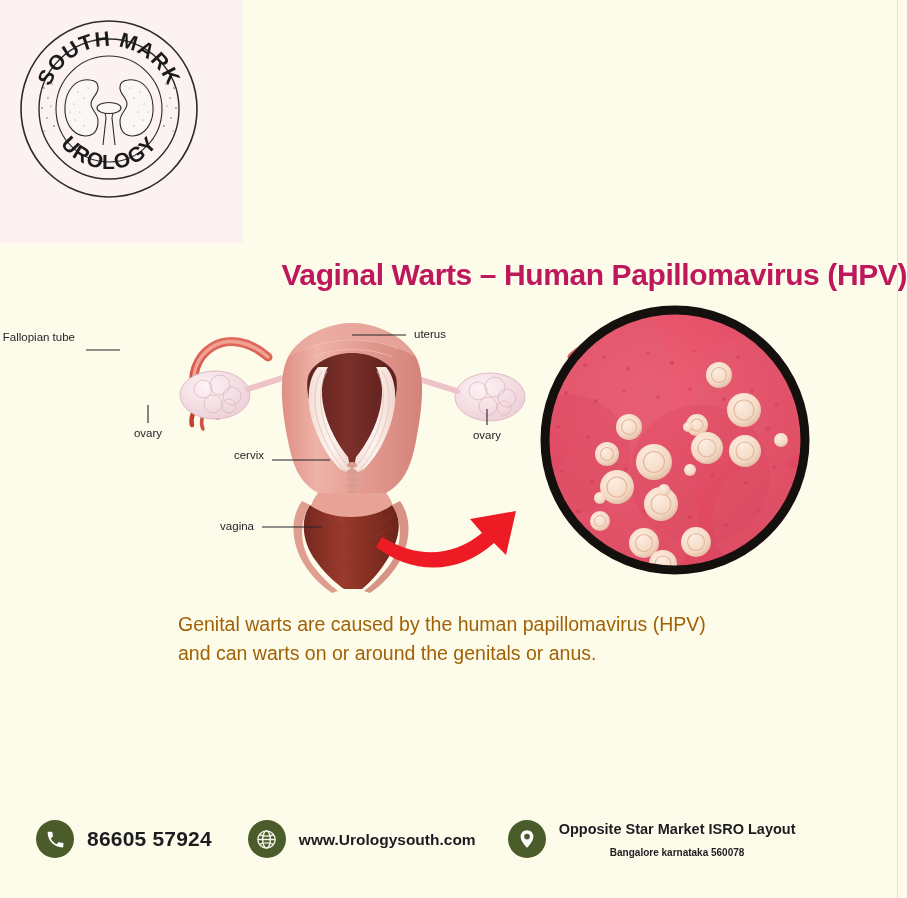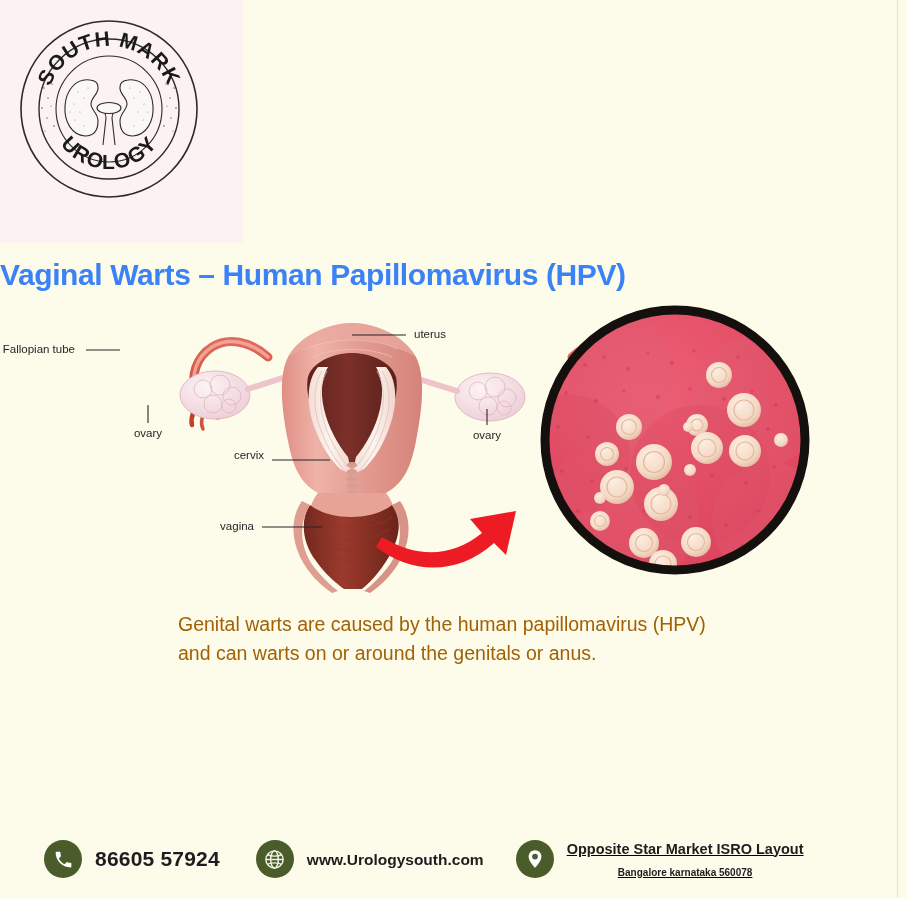--- a/index.html
+++ b/index.html
@@ -19,22 +19,22 @@
 
   
   #logo-wrap{
     position:absolute; left:18px; top:18px; width:182px; height:182px;
   }
   #logo-wrap svg{ display:block; width:182px; height:182px; }
 
   
   #title{
     position:absolute; left:0; top:258px; width:907px;
-    text-align:left;
-    font-size:30px; font-weight:bold; color:#3b82f6;
+    text-align:right;
+    font-size:30px; font-weight:bold; color:#be185d;
     letter-spacing:-0.4px;
     white-space:nowrap;
   }
 
   
   #illustration{
     position:absolute; left:0; top:305px; width:907px; height:290px;
   }
   #illustration svg{ display:block; }
 
@@ -46,43 +46,43 @@
 
   
   #body-copy{
     position:absolute; left:178px; top:610px; width:620px;
     font-size:19.5px; line-height:1.48; color:#a16207;
   }
   #body-copy .ln{ display:block; }
 
   
   #footer{
-    position:absolute; left:16px; bottom:0; width:863px; height:78px;
-    display:flex; align-items:center;
+    position:absolute; left:8px; bottom:0; width:863px; height:78px;
+    display:flex; align-items:flex-start;
   }
   .fgroup{ display:flex; align-items:center; }
   .fgroup .ficon{
     width:38px; height:38px; border-radius:50%;
     background:#4a5c2a; flex:0 0 38px;
     display:flex; align-items:center; justify-content:center;
   }
   .fgroup .ficon svg{ display:block; }
   .ftext{ margin-left:13px; color:#1d1d21; }
   .ftext .l1{ display:block; font-weight:bold; white-space:nowrap; }
   .ftext .l2{ display:block; font-weight:bold; white-space:nowrap; }
 
   #grp-phone{ margin-left:28px; }
   #grp-phone .l1{ font-size:21px; letter-spacing:0.2px; }
 
   #grp-web{ margin-left:36px; }
   #grp-web .ftext{ text-align:center; }
   #grp-web .l1{ font-size:20px; letter-spacing:-0.2px; }
   #grp-web .l2{ font-size:15.5px; margin-top:1px; }
 
-  #grp-addr{ margin-left:32px;text-decoration:underline; }
+  #grp-addr{ margin-left:32px; }
   #grp-addr .ftext{ text-align:center; }
   #grp-addr .l1{ font-size:14.5px; }
   #grp-addr .l2{ font-size:10px; margin-top:10px; }
 
   #right-edge{
     position:absolute; right:9px; top:0; width:1px; height:898px;
     background:#e6e3d2;
   }
 </style>
 </head>
@@ -476,21 +476,21 @@
     <g stroke="#25252a" stroke-width="1.1" fill="none">
       <line x1="86" y1="45" x2="120" y2="45"></line>
       <line x1="148" y1="100" x2="148" y2="118"></line>
       <line x1="352" y1="30" x2="406" y2="30"></line>
       <line x1="487" y1="104" x2="487" y2="120"></line>
       <line x1="272" y1="155" x2="330" y2="155"></line>
       <line x1="262" y1="222" x2="322" y2="222"></line>
     </g>
   </svg>
 
-  <div class="anno" style="left:75px; top:38px; transform:translateX(-100%);">Fallopian tube</div>
+  <div class="anno" style="left:75px; top:26px; transform:translateX(-100%);">Fallopian tube</div>
 
   <div class="anno" style="left:148px; top:122px; transform:translateX(-50%);">ovary</div>
 
   <div class="anno" style="left:414px; top:23px;text-align:right;">uterus</div>
 
   <div class="anno" style="left:487px; top:124px; transform:translateX(-50%);">ovary</div>
 
   <div class="anno" style="left:264px; top:144px; transform:translateX(-100%);text-align:right;">cervix</div>
 
   <div class="anno" style="left:254px; top:215px; transform:translateX(-100%);">vagina</div>

